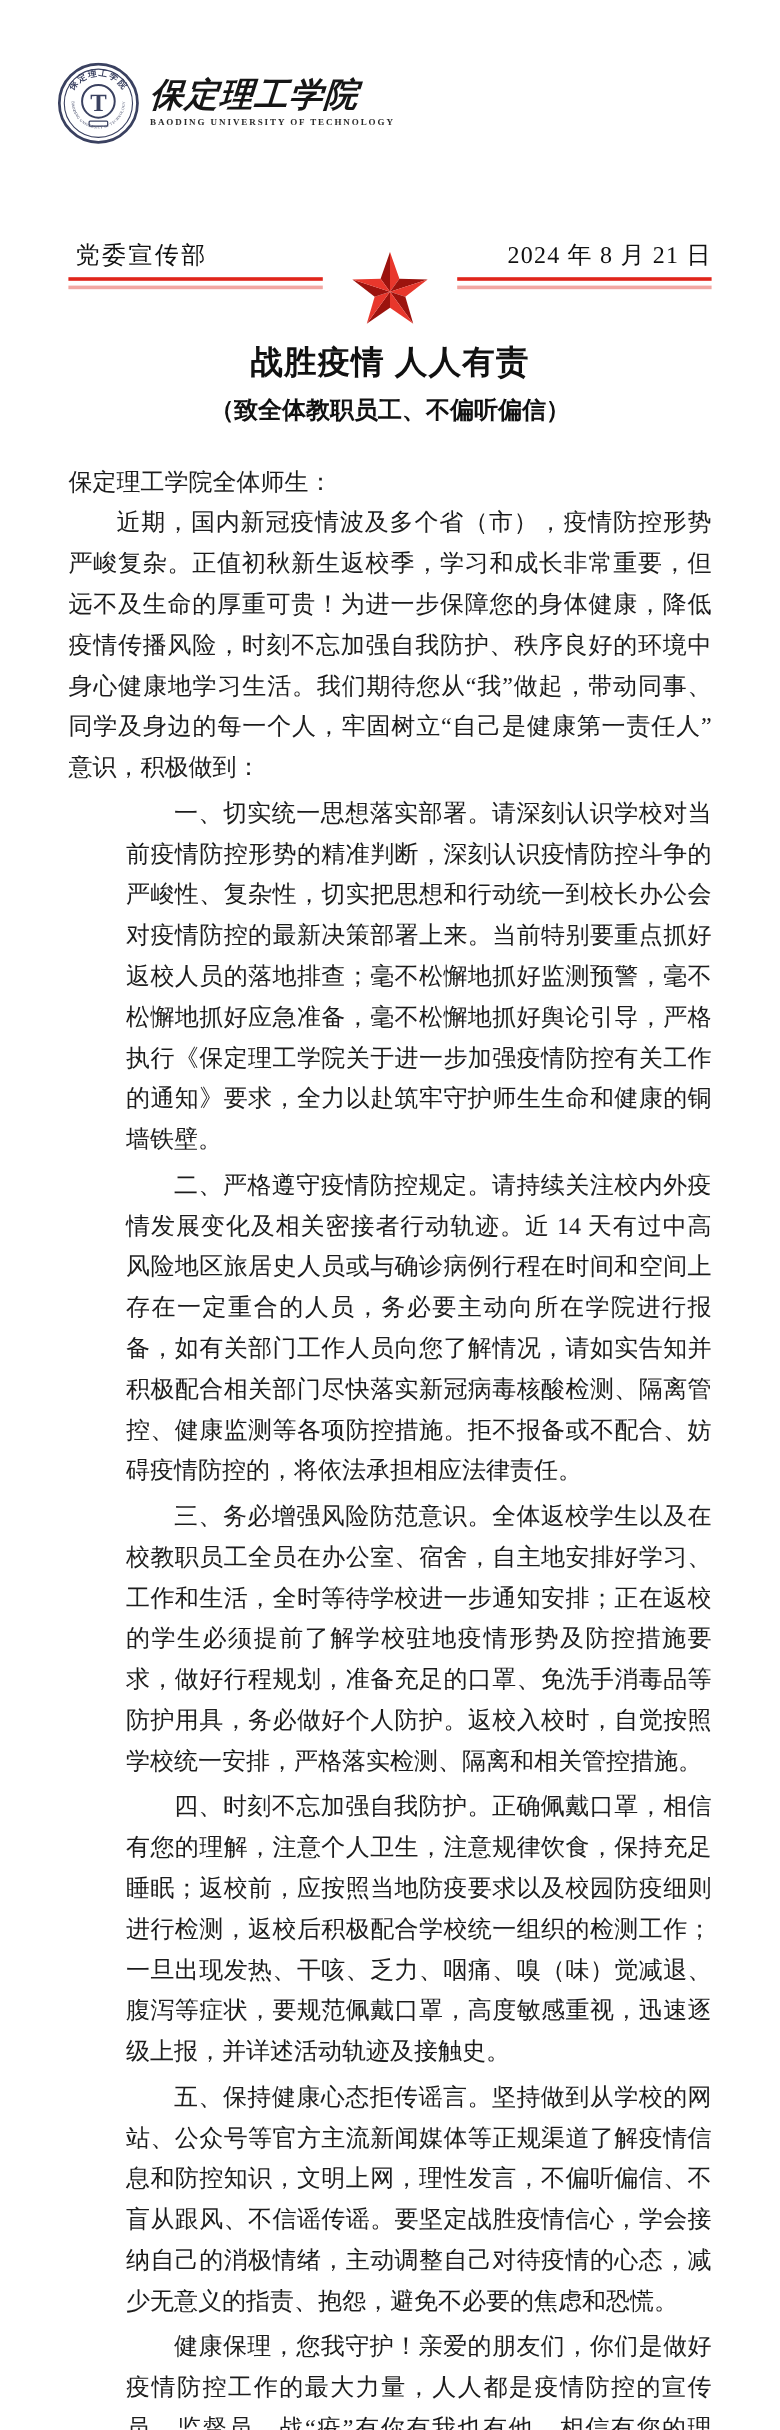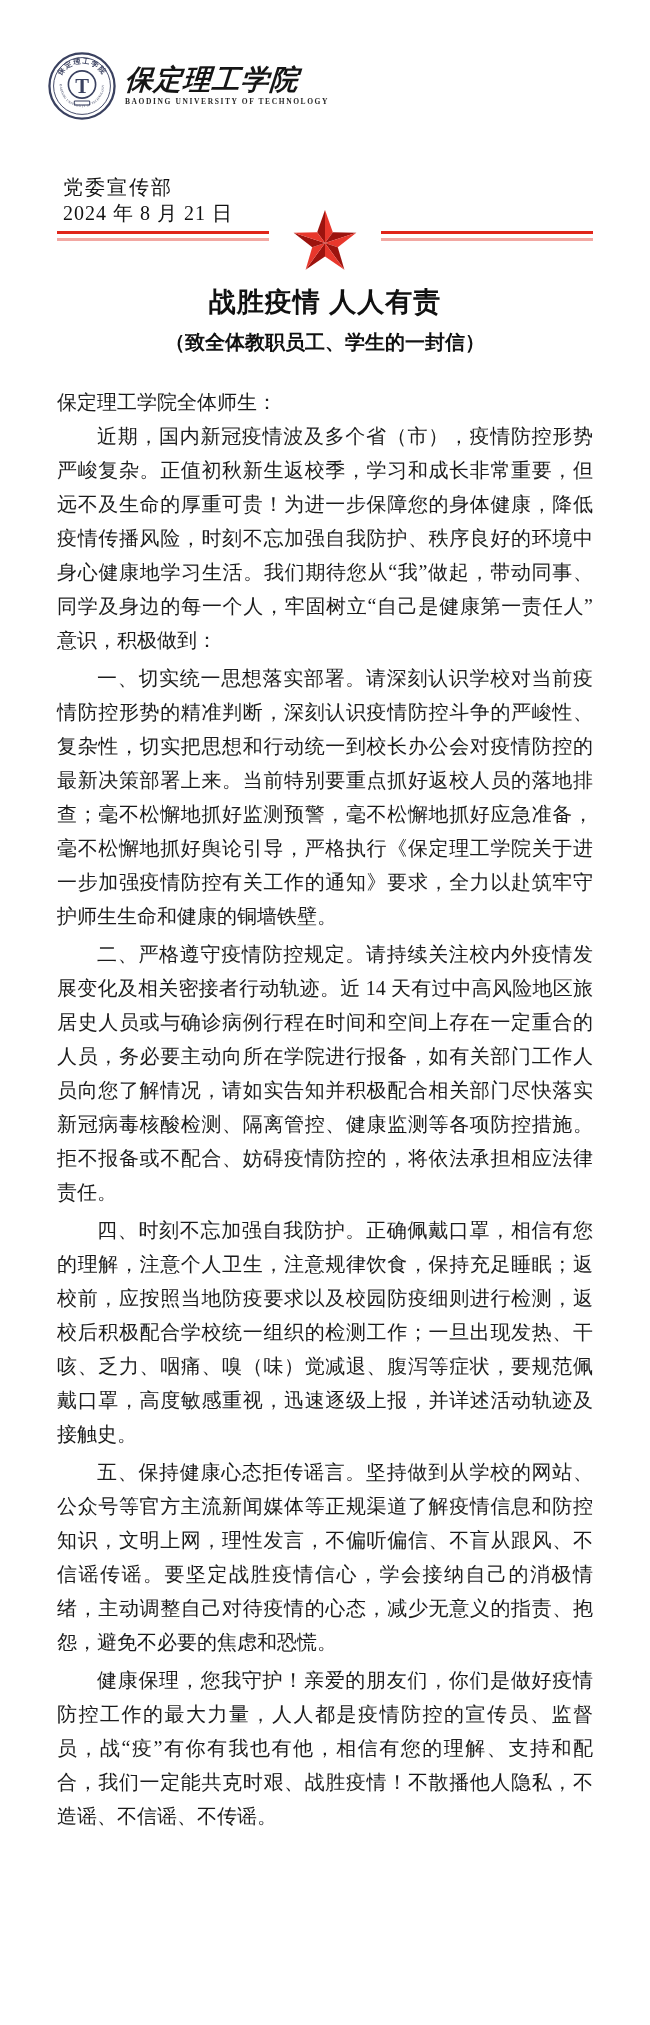--- a/index.html
+++ b/index.html
@@ -25,23 +25,23 @@
     transform:skewX(-4deg);
   }
   .name-en{
     font-size:7.5px;font-weight:700;letter-spacing:1.6px;
     color:#2a2a2a;line-height:10px;margin-top:2px;
     font-family:"Liberation Serif","DejaVu Serif",serif;
   }
   
   .content{padding:0 57px;}
   .header-row{
-    margin-top:54px;
+    margin-top:80px;
     display:flex;justify-content:space-between;align-items:baseline;
-    font-size:20px;line-height:26px;color:#111;flex-direction:column;
+    font-size:20px;line-height:26px;color:#111;
   }
   .header-row .dept{margin-left:6px;letter-spacing:2px;}
   .header-row .hdate{letter-spacing:1px;}
   
   .rule-row{
     position:relative;margin-top:5px;height:10px;
     display:flex;align-items:flex-start;
   }
   .rule{flex:1 1 auto;padding-top:0;}
   .rule .r1{height:3px;background:#e0251b;}
@@ -60,21 +60,21 @@
   }
   .subtitle{
     margin:9px 0 0 0;text-align:center;
     font-family:"Liberation Sans","DejaVu Sans",sans-serif;
     font-size:20px;font-weight:700;line-height:28px;color:#111;
   }
   
   .body{margin-top:29px;font-size:20px;line-height:34px;text-align:justify;}
   .body p{margin:0;}
   .body p.para{text-indent:2em;}
-  .body p.spaced{margin-top:4px;}
+  .body p.spaced{margin-top:4px;margin-left:48px;}
 </style>
 </head>
 <body>
 
 <div class="page">
 
   <div class="letterhead">
     <svg class="seal" viewBox="0 0 66 66" aria-hidden="true">
       <defs>
         <path id="arcTop" d="M 9.5,34.5 A 23.5,23.5 0 0 1 56.5,34.5" fill="none"></path>
@@ -126,27 +126,28 @@
           </g>
         </svg>
       </div>
       <div class="rule">
         <div class="r1"></div>
           <div class="r2"></div>
       </div>
     </div>
 
     <h1 class="title">战胜疫情 人人有责</h1>
-    <h2 class="subtitle">（致全体教职员工、学生的一封信）</h2>
+    <h2 class="subtitle">（致全体教职员工、不偏听偏信）</h2>
 
     <div class="body">
       <p class="salutation">保定理工学院全体师生：</p>
       <p class="para">近期，国内新冠疫情波及多个省（市），疫情防控形势严峻复杂。正值初秋新生返校季，学习和成长非常重要，但远不及生命的厚重可贵！为进一步保障您的身体健康，降低疫情传播风险，时刻不忘加强自我防护、秩序良好的环境中身心健康地学习生活。我们期待您从“我”做起，带动同事、同学及身边的每一个人，牢固树立“自己是健康第一责任人”意识，积极做到：</p>
       <p class="para spaced">一、切实统一思想落实部署。请深刻认识学校对当前疫情防控形势的精准判断，深刻认识疫情防控斗争的严峻性、复杂性，切实把思想和行动统一到校长办公会对疫情防控的最新决策部署上来。当前特别要重点抓好返校人员的落地排查；毫不松懈地抓好监测预警，毫不松懈地抓好应急准备，毫不松懈地抓好舆论引导，严格执行《保定理工学院关于进一步加强疫情防控有关工作的通知》要求，全力以赴筑牢守护师生生命和健康的铜墙铁壁。</p>
       <p class="para spaced">二、严格遵守疫情防控规定。请持续关注校内外疫情发展变化及相关密接者行动轨迹。近 14 天有过中高风险地区旅居史人员或与确诊病例行程在时间和空间上存在一定重合的人员，务必要主动向所在学院进行报备，如有关部门工作人员向您了解情况，请如实告知并积极配合相关部门尽快落实新冠病毒核酸检测、隔离管控、健康监测等各项防控措施。拒不报备或不配合、妨碍疫情防控的，将依法承担相应法律责任。</p>
+      <p class="para spaced">三、务必增强风险防范意识。全体返校学生以及在校教职员工全员在办公室、宿舍，自主地安排好学习、工作和生活，全时等待学校进一步通知安排；正在返校的学生必须提前了解学校驻地疫情形势及防控措施要求，做好行程规划，准备充足的口罩、免洗手消毒品等防护用具，务必做好个人防护。返校入校时，自觉按照学校统一安排，严格落实检测、隔离和相关管控措施。</p>
       <p class="para spaced">四、时刻不忘加强自我防护。正确佩戴口罩，相信有您的理解，注意个人卫生，注意规律饮食，保持充足睡眠；返校前，应按照当地防疫要求以及校园防疫细则进行检测，返校后积极配合学校统一组织的检测工作；一旦出现发热、干咳、乏力、咽痛、嗅（味）觉减退、腹泻等症状，要规范佩戴口罩，高度敏感重视，迅速逐级上报，并详述活动轨迹及接触史。</p>
       <p class="para spaced">五、保持健康心态拒传谣言。坚持做到从学校的网站、公众号等官方主流新闻媒体等正规渠道了解疫情信息和防控知识，文明上网，理性发言，不偏听偏信、不盲从跟风、不信谣传谣。要坚定战胜疫情信心，学会接纳自己的消极情绪，主动调整自己对待疫情的心态，减少无意义的指责、抱怨，避免不必要的焦虑和恐慌。</p>
       <p class="para spaced">健康保理，您我守护！亲爱的朋友们，你们是做好疫情防控工作的最大力量，人人都是疫情防控的宣传员、监督员，战“疫”有你有我也有他，相信有您的理解、支持和配合，我们一定能共克时艰、战胜疫情！不散播他人隐私，不造谣、不信谣、不传谣。</p>
     </div>
 
   </div>
 
 </div>
 
 </body></html>

